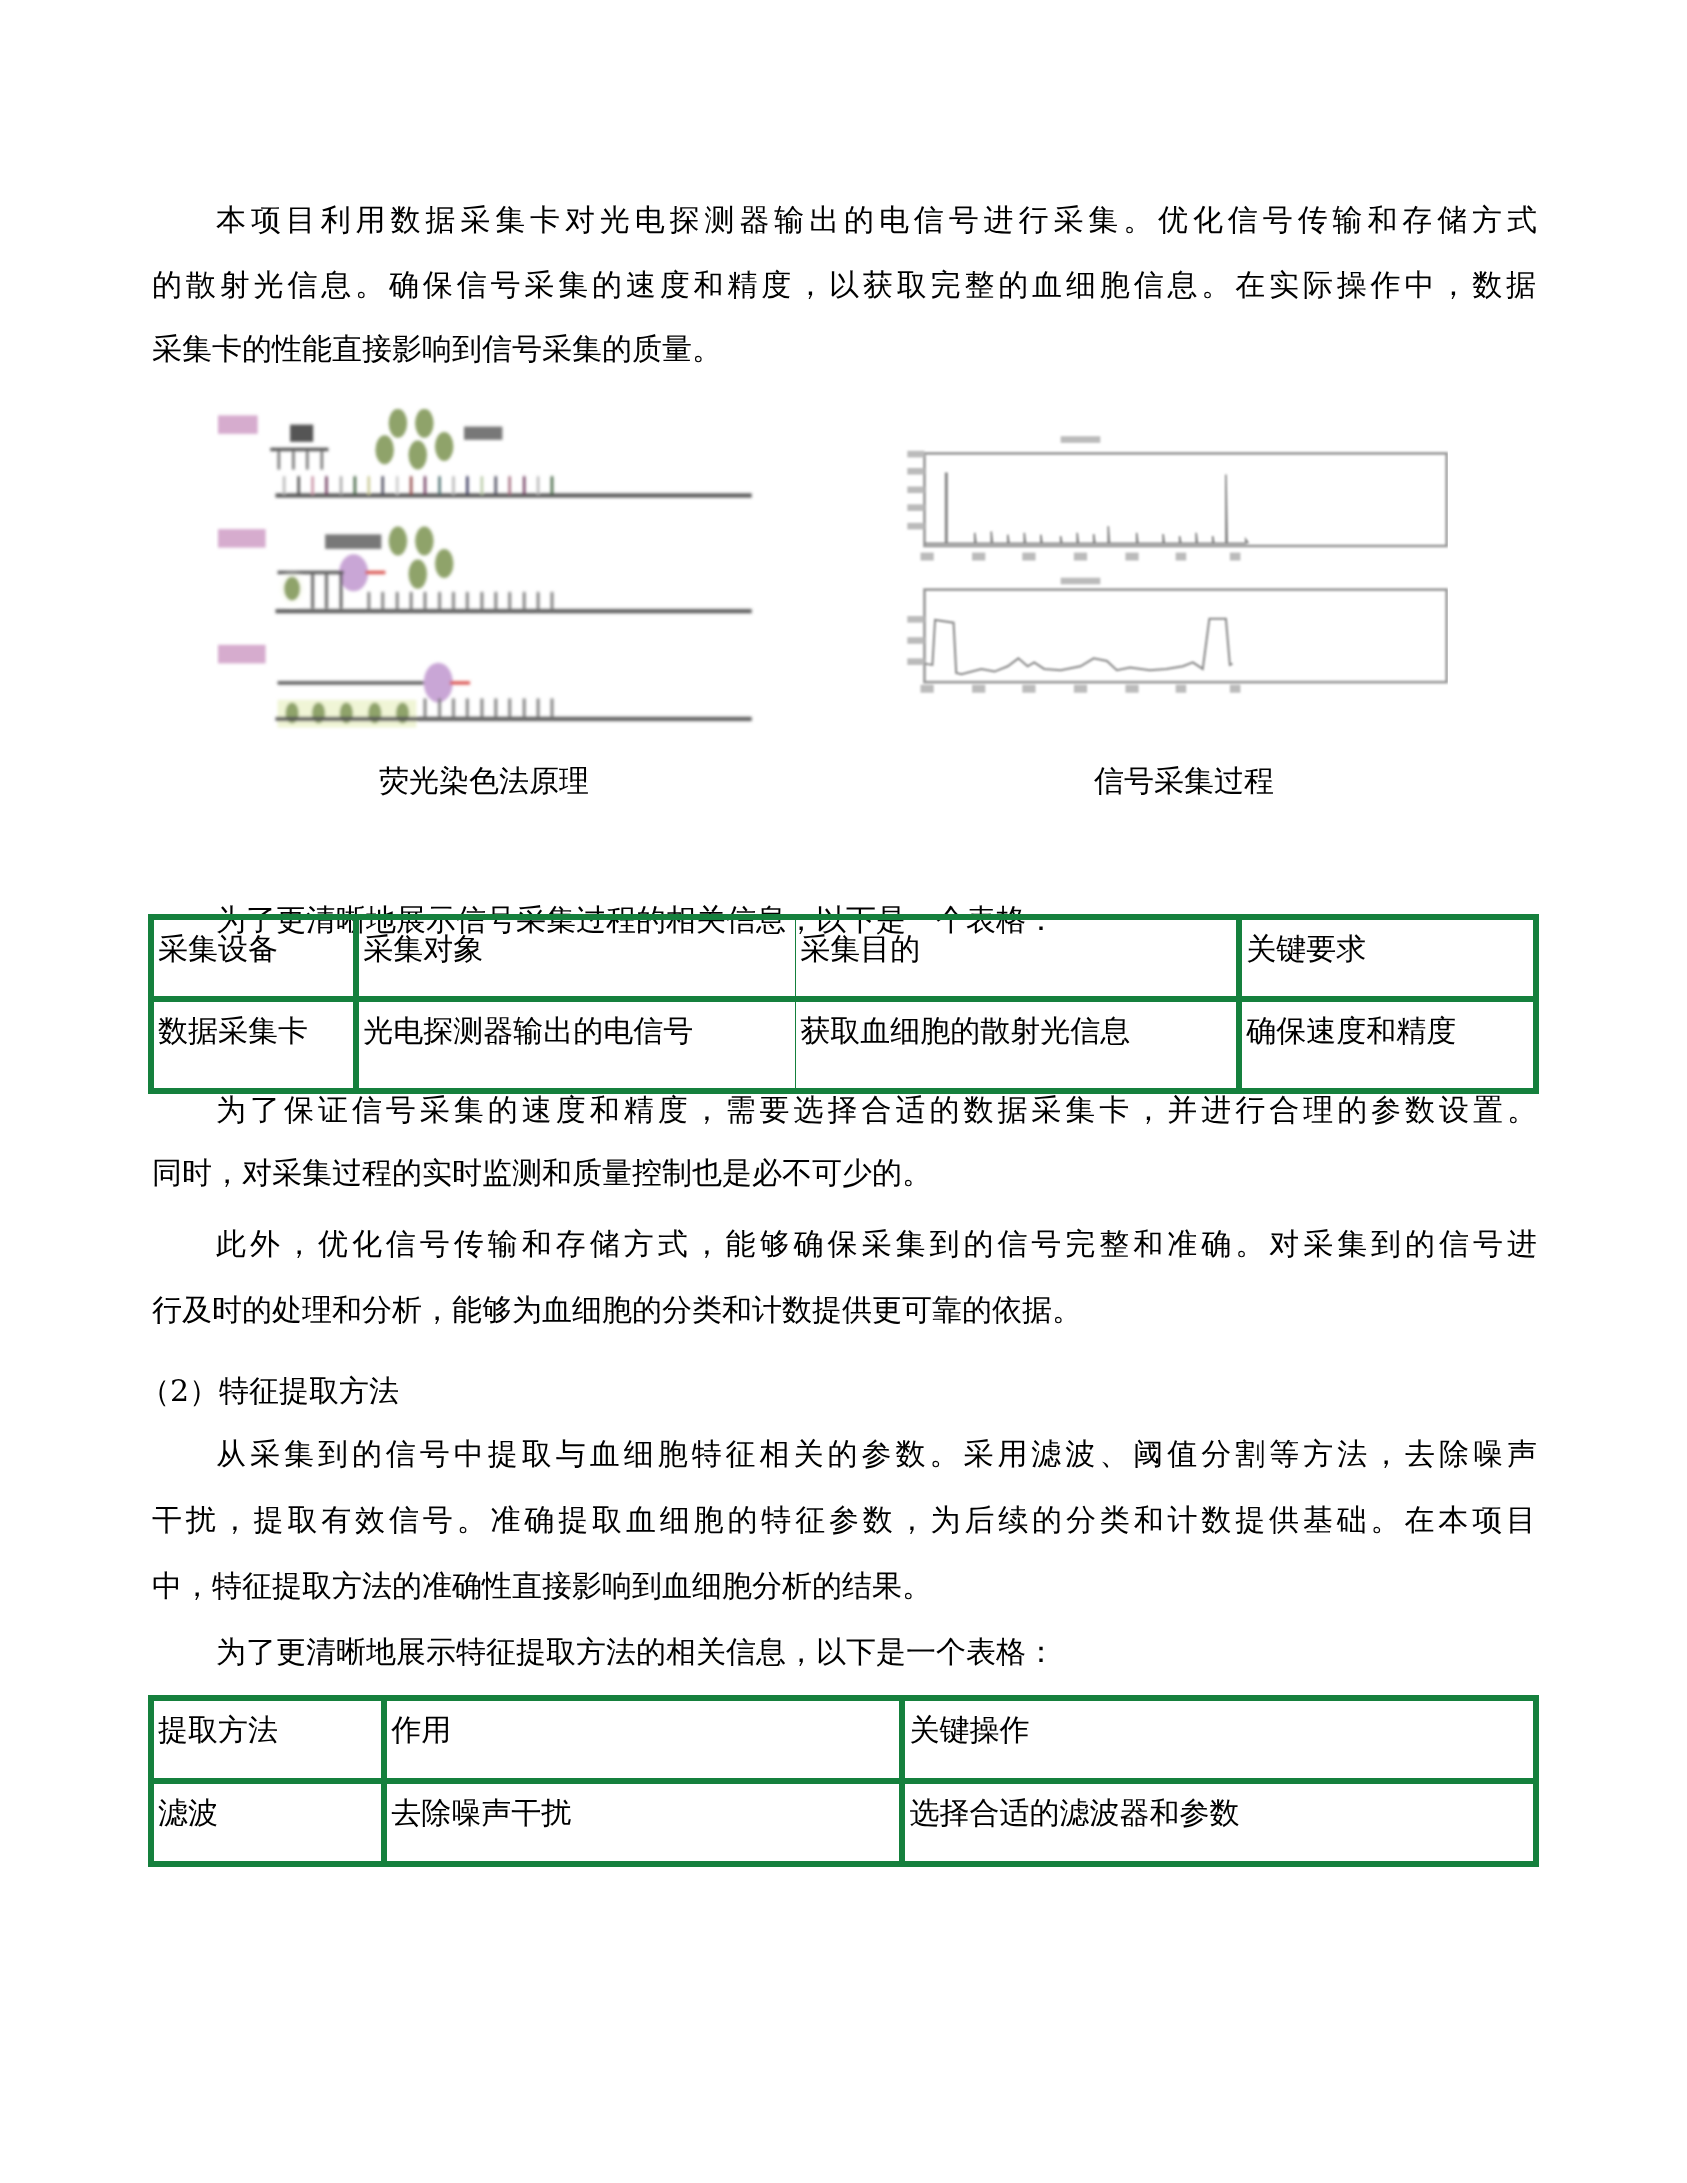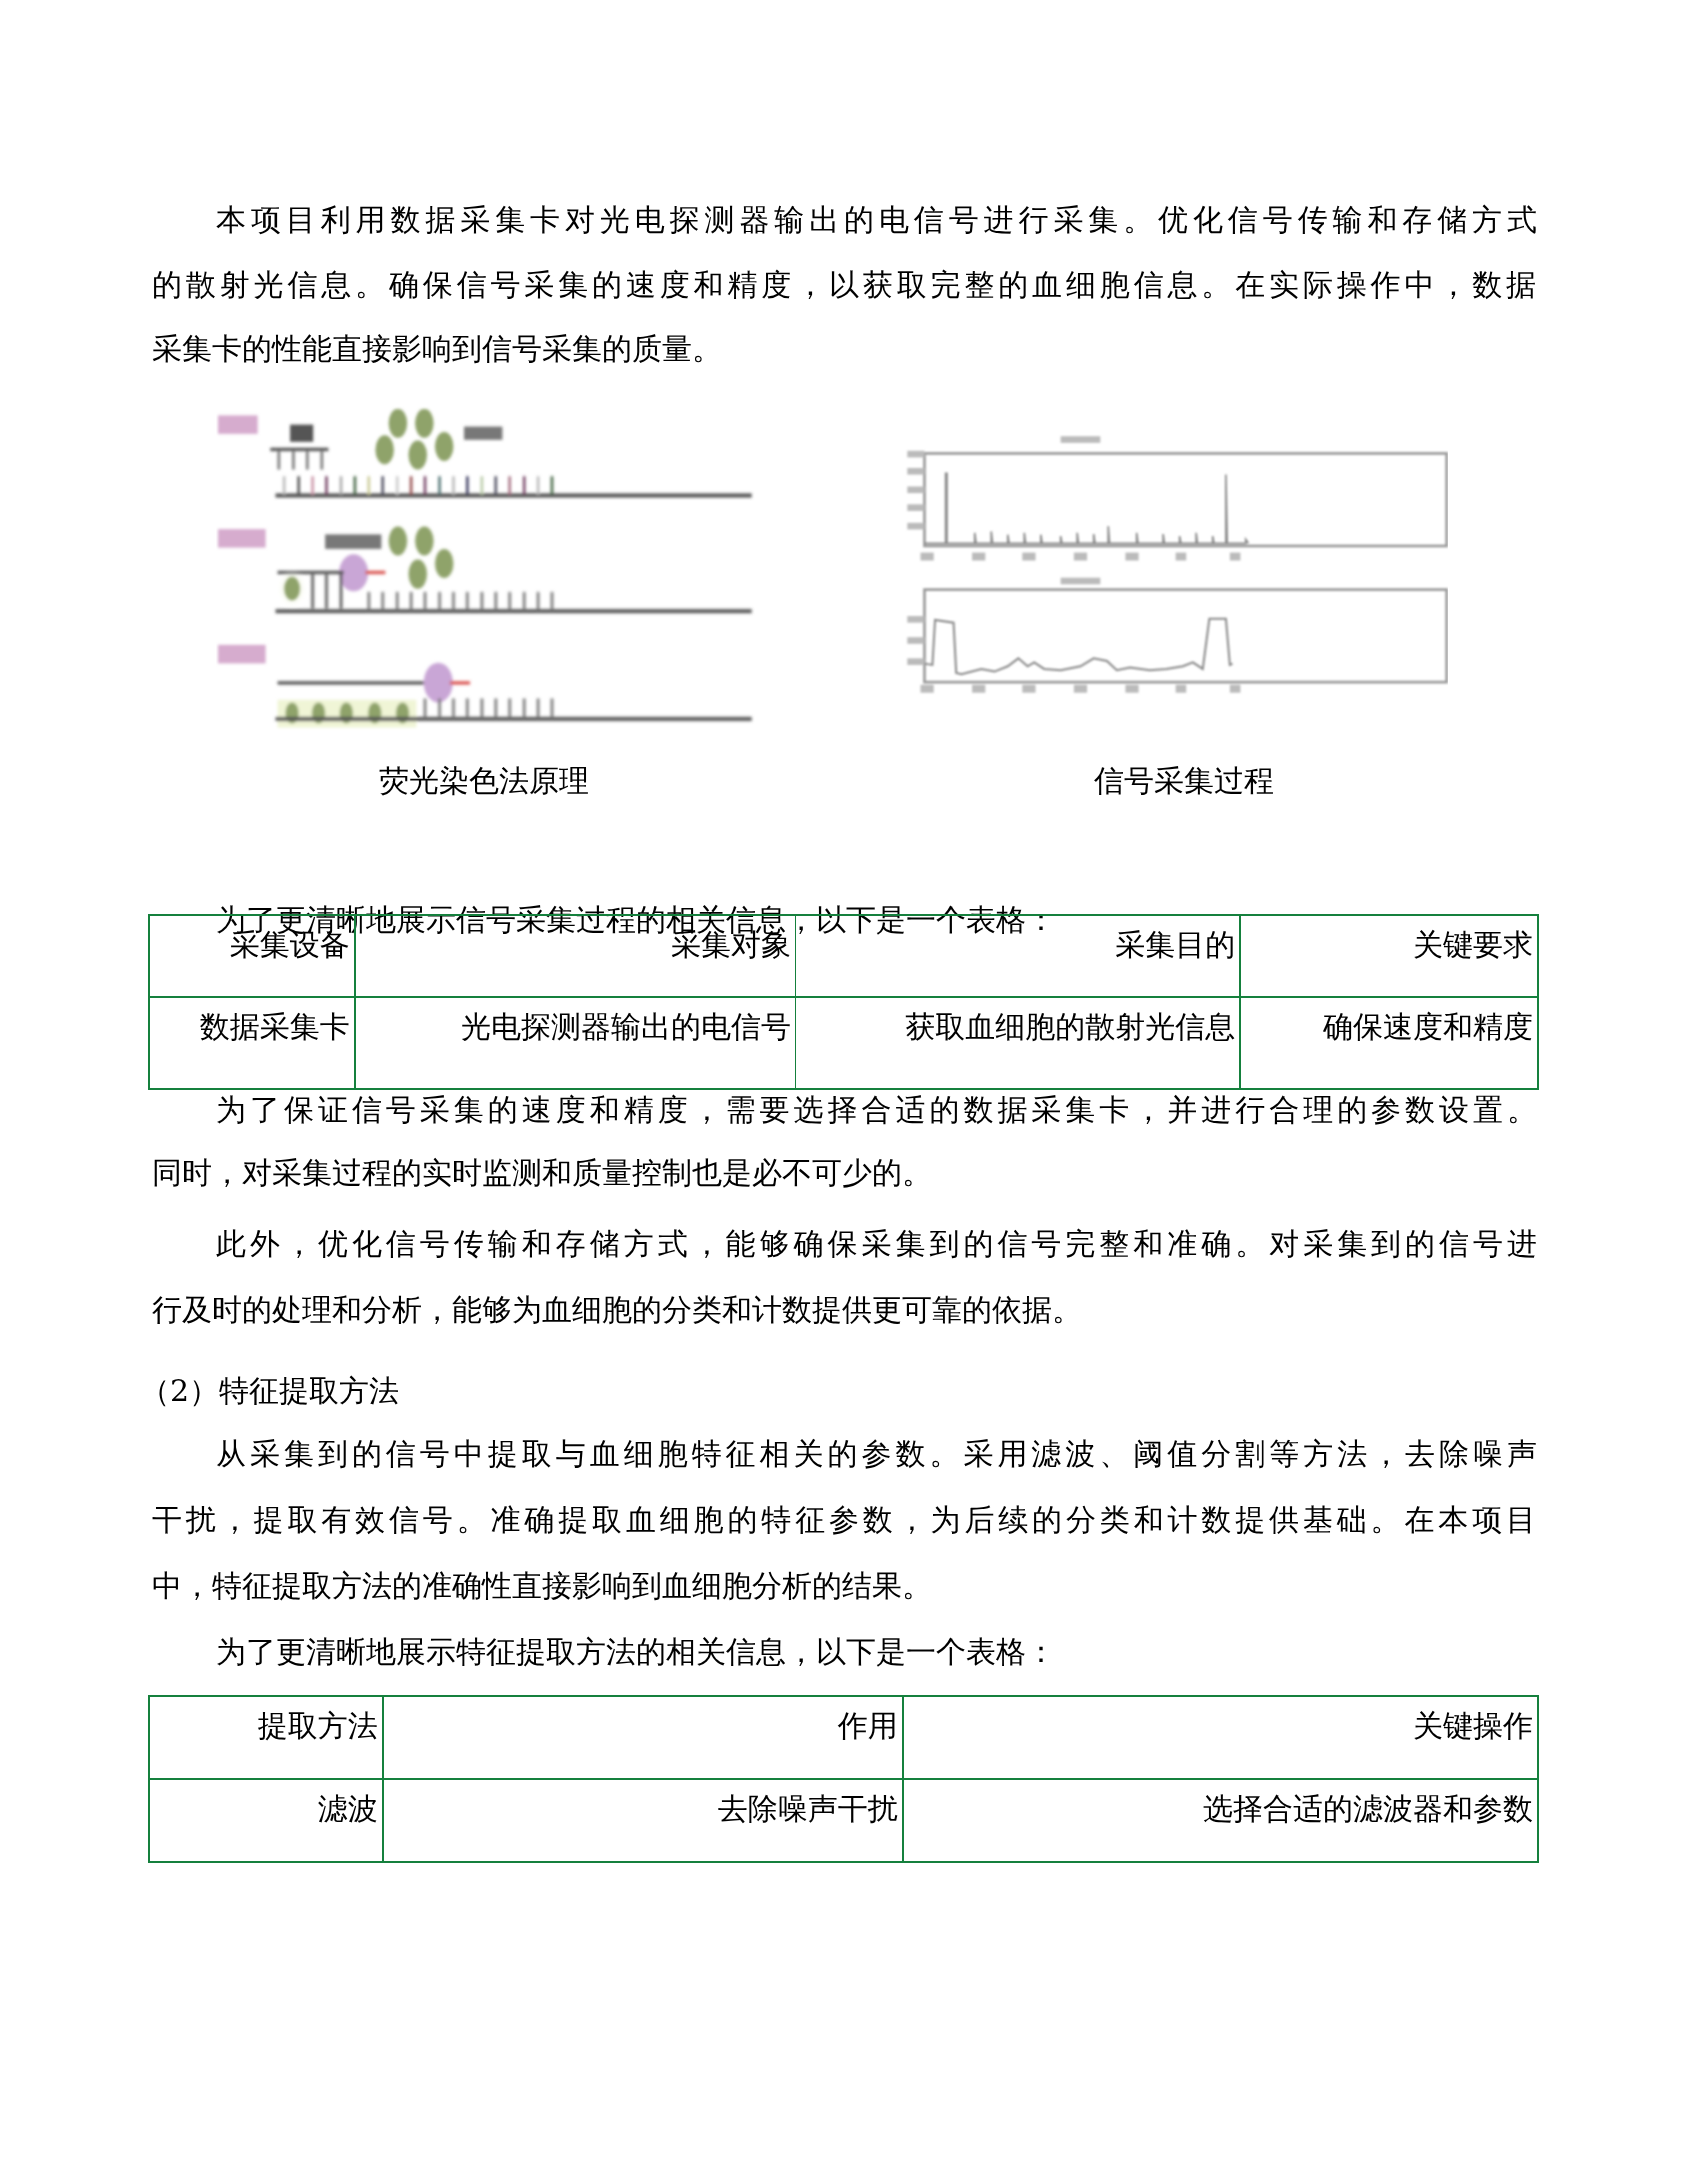--- a/index.html
+++ b/index.html
@@ -6,21 +6,21 @@
   body { width: 1687px; height: 2183px; position: relative; overflow: hidden;
          font-family: "DejaVu Serif", "Liberation Serif", serif; color: #000; }
   .line { position: absolute; left: 152px; width: 1384px; font-size: 30px; line-height: 40px;
           white-space: nowrap; text-align: justify; text-align-last: justify; }
   .line.last { text-align-last: left; }
   .line.indent { padding-left: 64px; width: 1321px; }
   .caption { position: absolute; font-size: 30px; line-height: 40px; white-space: nowrap; }
   .heading { position: absolute; left: 140px; font-size: 30px; line-height: 40px; white-space: nowrap; }
   .figure { position: absolute; background: #fff; }
   table.doc { position: absolute; border-collapse: collapse; font-size: 30px; }
-  table.doc td { border: 2px solid #15803d; text-align: right; vertical-align: top; padding: 9.3px 4px 0 4px;
+  table.doc td { border: 6px solid #15803d; text-align: left; vertical-align: top; padding: 9.3px 4px 0 4px;
                  line-height: 40px; white-space: nowrap; }
   table.doc td.thin { border-left-width: 1.3px; border-right-width: 1.3px; }
 </style>
 </head>
 <body>
 
 <div class="line indent" style="top:200px;">本项目利用数据采集卡对光电探测器输出的电信号进行采集。优化信号传输和存储方式</div>
 <div class="line" style="top:265px;">的散射光信息。确保信号采集的速度和精度，以获取完整的血细胞信息。在实际操作中，数据</div>
 <div class="line last" style="top:329px;">采集卡的性能直接影响到信号采集的质量。</div>
 

